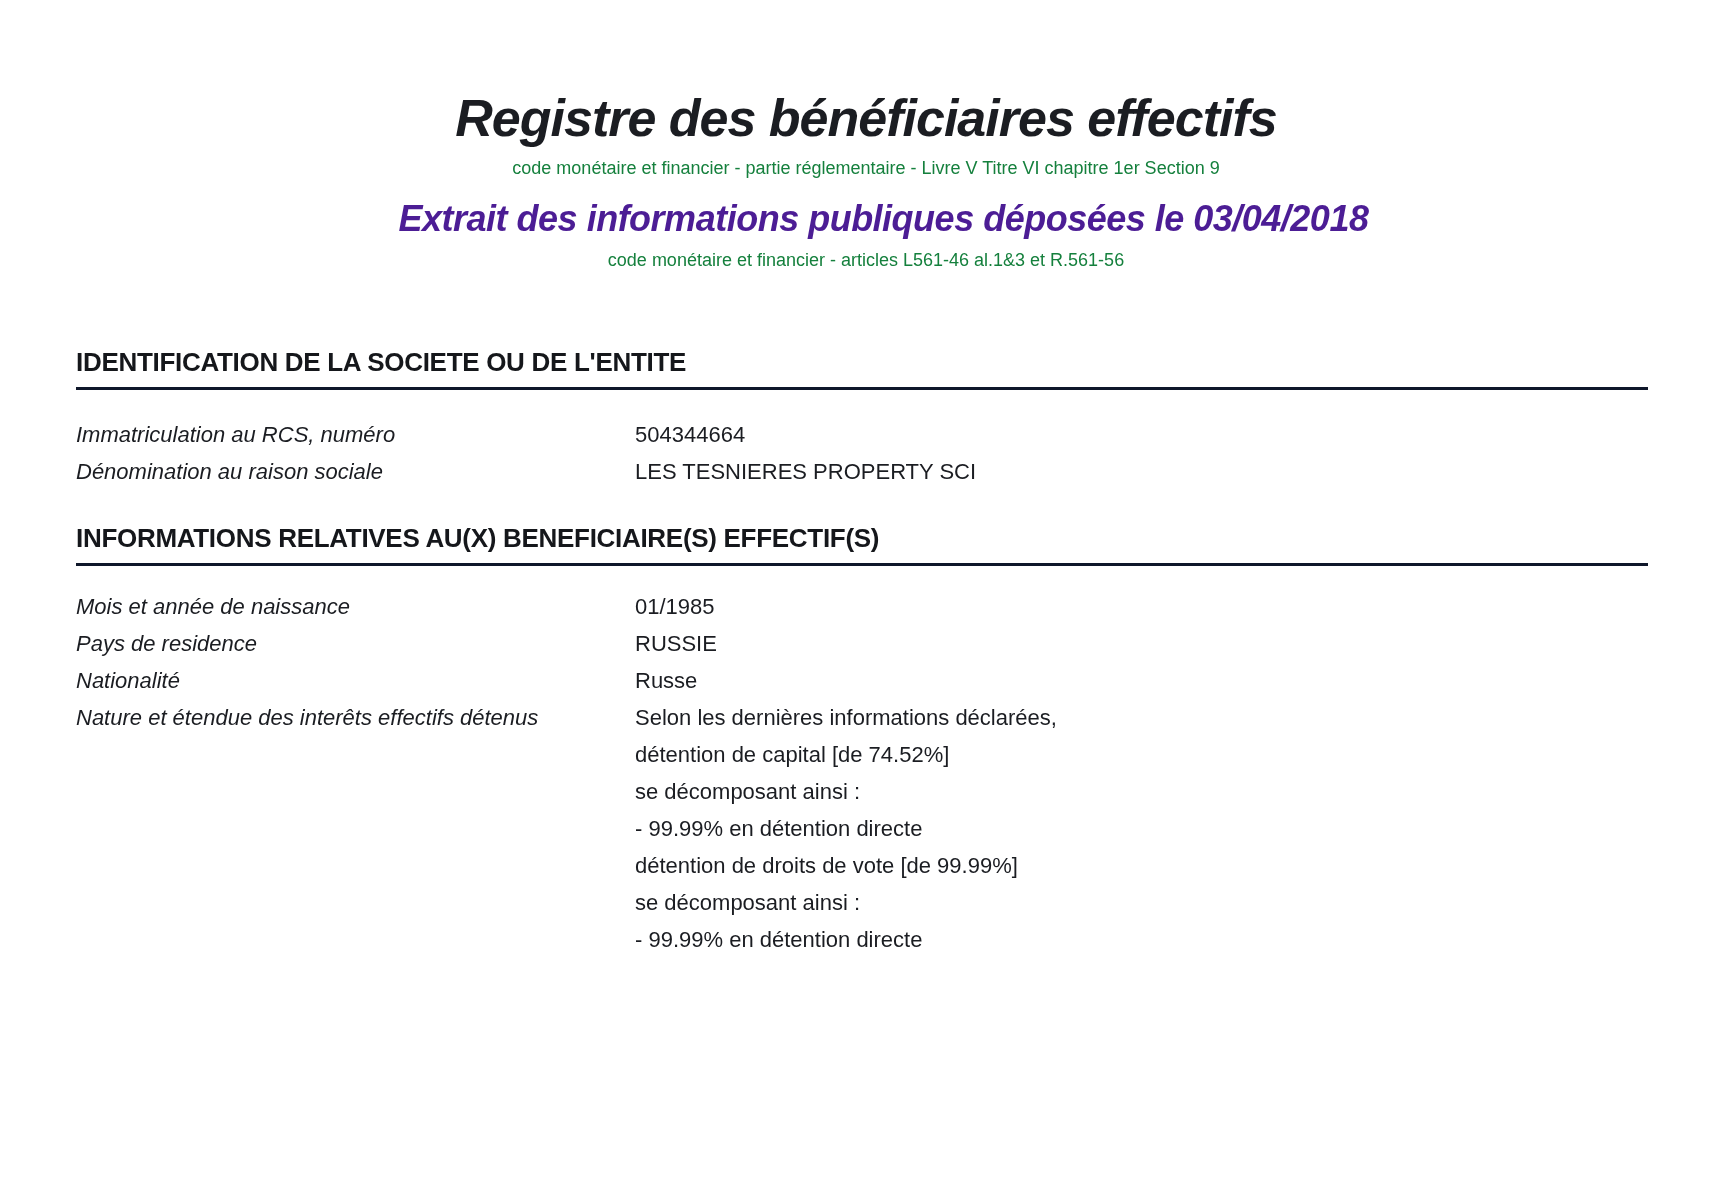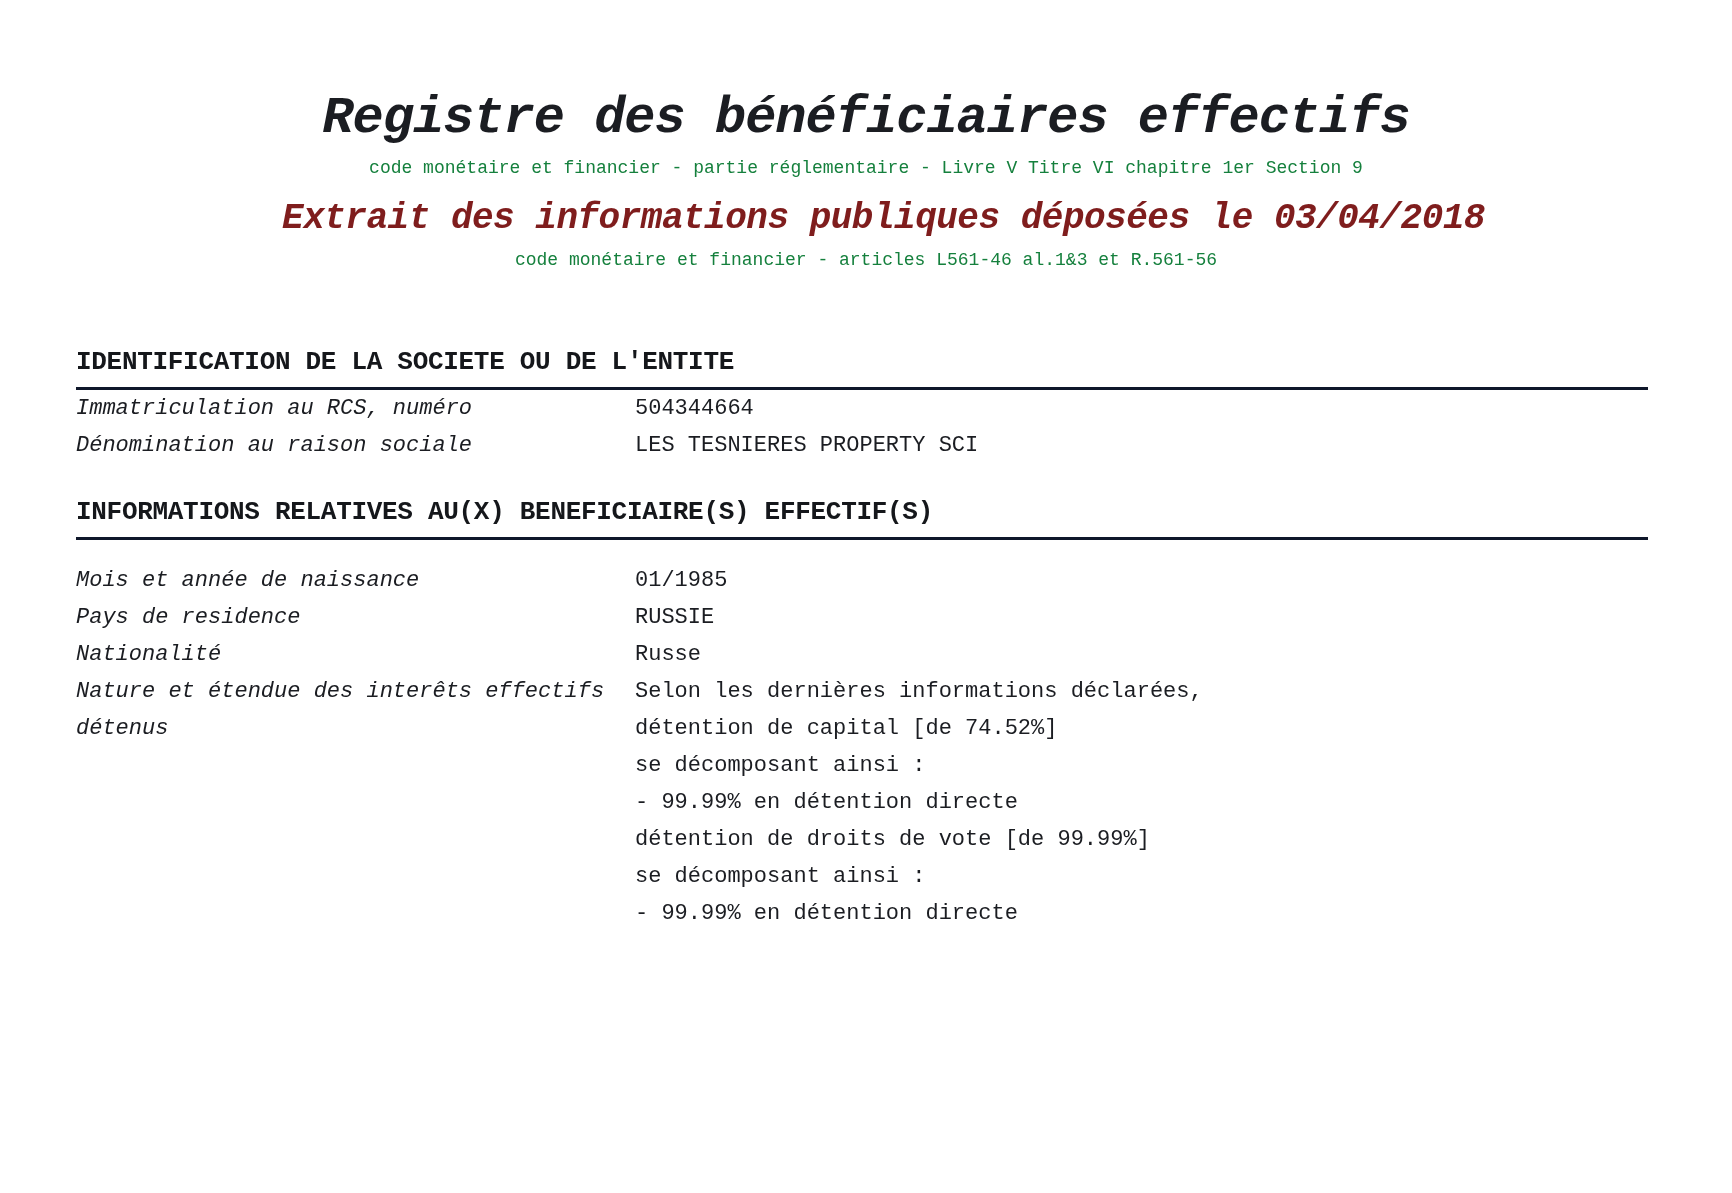--- a/index.html
+++ b/index.html
@@ -6,21 +6,21 @@
   html, body {
     margin: 0;
     padding: 0;
     background: #ffffff;
   }
   .page {
     position: relative;
     width: 1732px;
     height: 1193px;
     background: #ffffff;
-    font-family: Liberation Mono, monospace;
+    font-family: Liberation Sans, sans-serif;
     color: #1b1d22;
     overflow: hidden;
   }
   .doc-header {
     text-align: center;
     padding-top: 88px;
   }
   .doc-title {
     margin: 0;
     font-size: 52px;
@@ -37,39 +37,39 @@
     font-weight: normal;
     color: #15803d;
   }
   .doc-subtitle {
     margin: 18px 0 0 12px;
     font-size: 36px;
     line-height: 44px;
     font-weight: bold;
     font-style: italic;
     letter-spacing: -0.5px;
-    color: #7f1d1d;
+    color: #4c1d95;
     padding-left: 23px;
   }
   .doc-body {
     padding: 0 84px 0 76px;
   }
   .section-heading {
     margin: 0;
     font-size: 26px;
     line-height: 32px;
     font-weight: bold;
     letter-spacing: -0.3px;
     color: #15171b;
     border-bottom: 3px solid #0f172a;
     padding-bottom: 9px;
   }
   .section-1 { margin-top: 75px; }
   .section-2 { margin-top: 32px; }
-  .section-1 .fields { }
+  .section-1 .fields { margin-top: 26px; }
   .section-2 .fields { margin-top: 22px; }
   .field-row {
     display: flex;
     align-items: flex-start;
   }
   .field-label {
     flex: 0 0 559px;
     font-style: italic;
     font-size: 22px;
     line-height: 37px;

